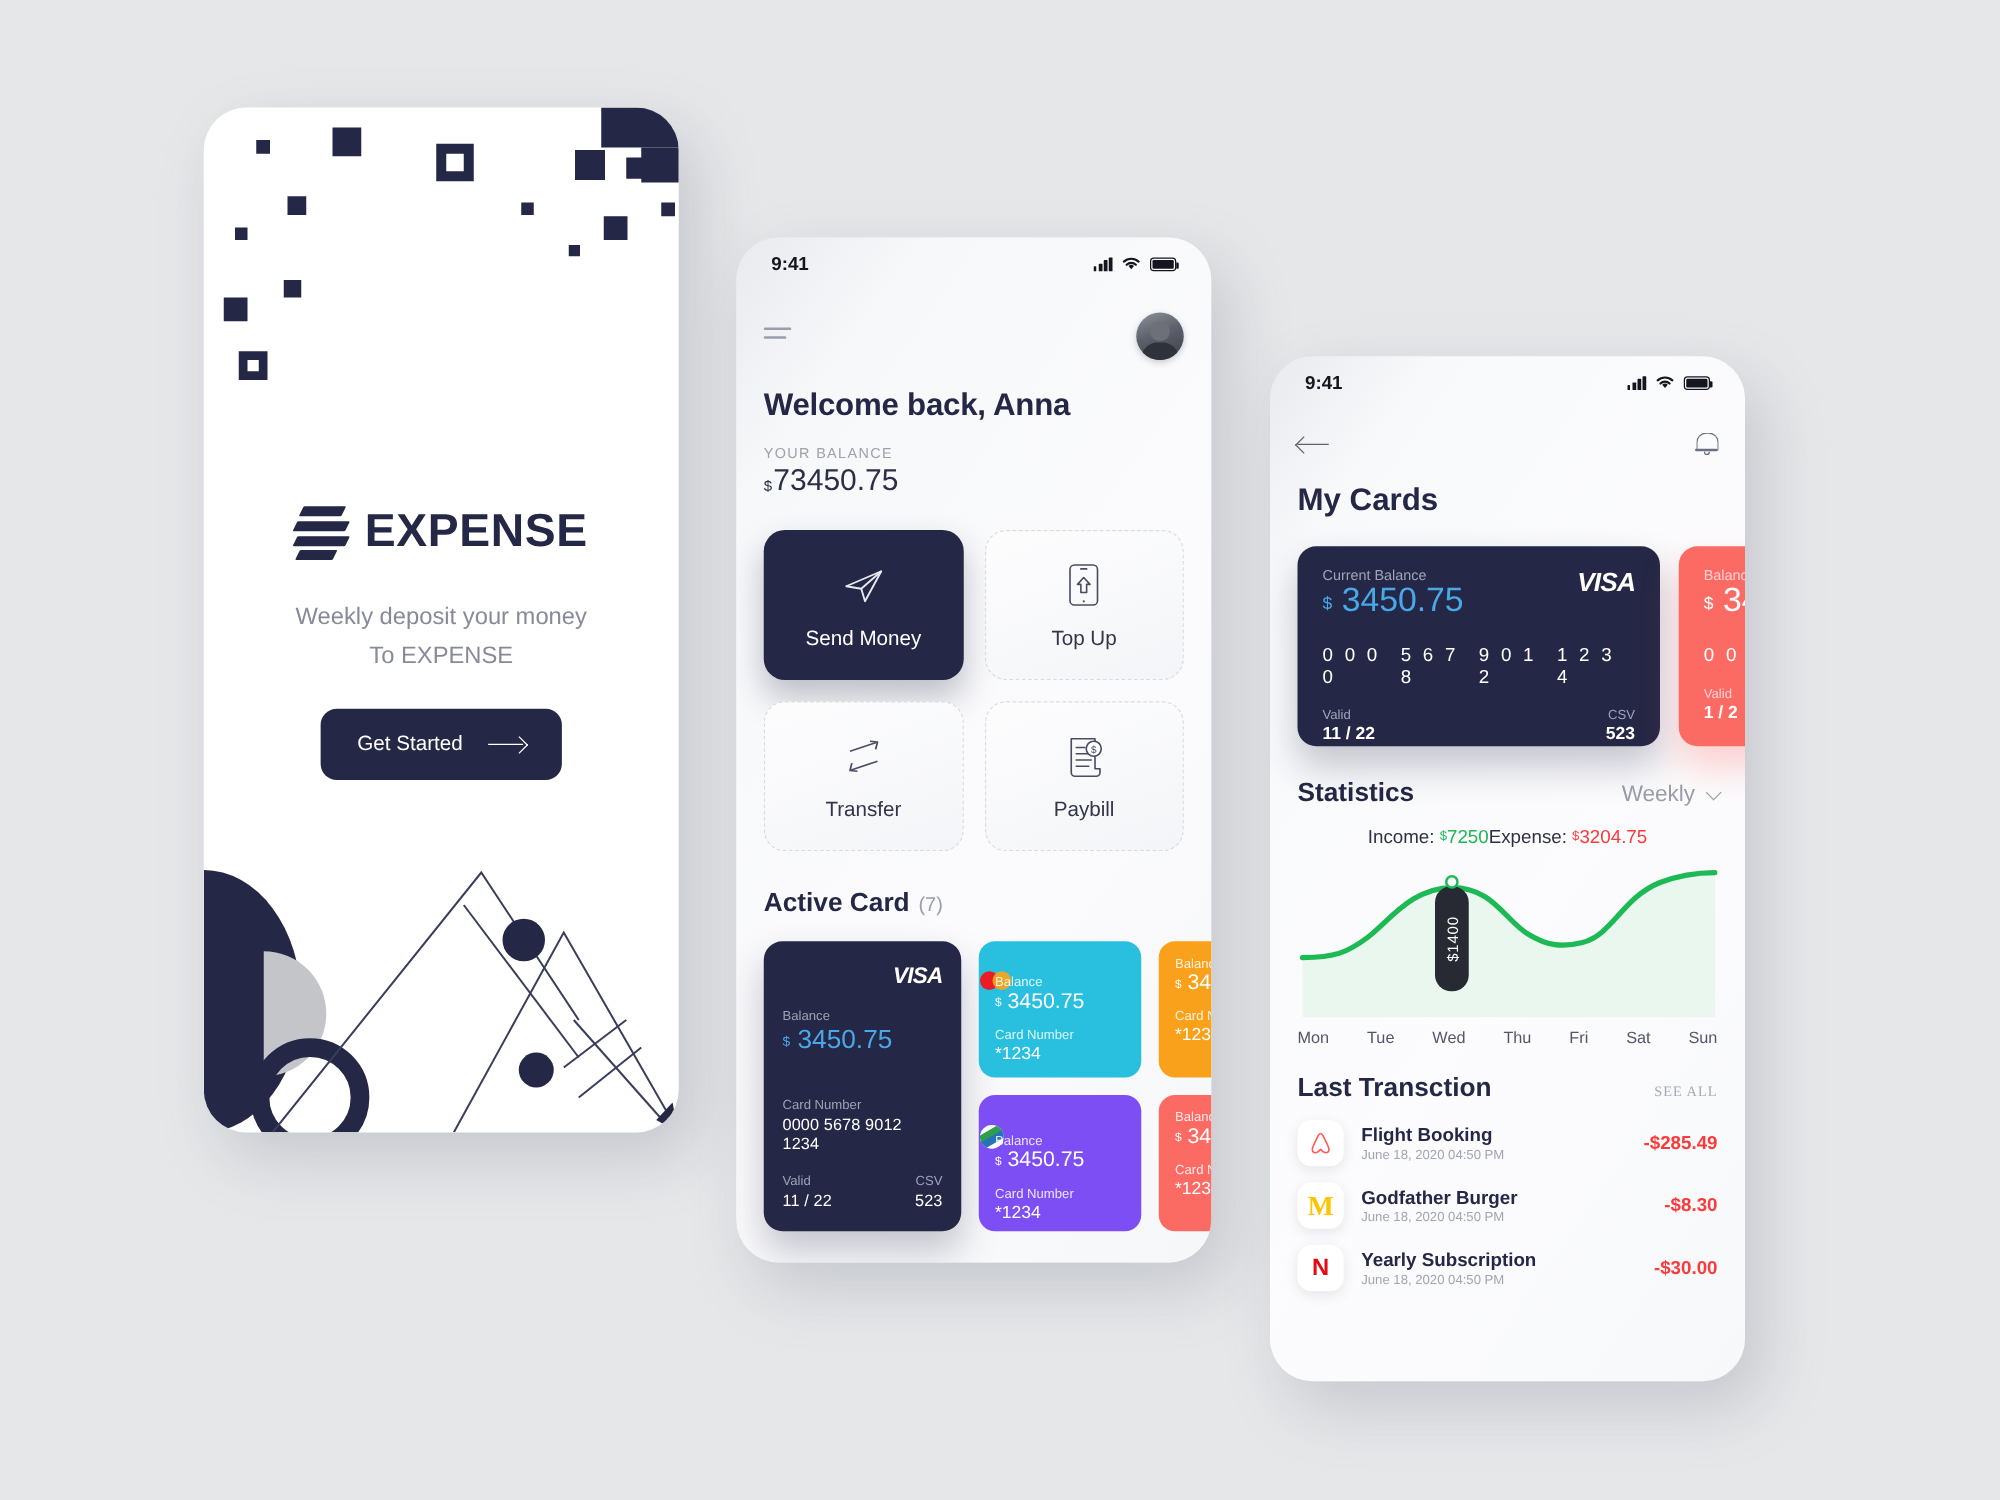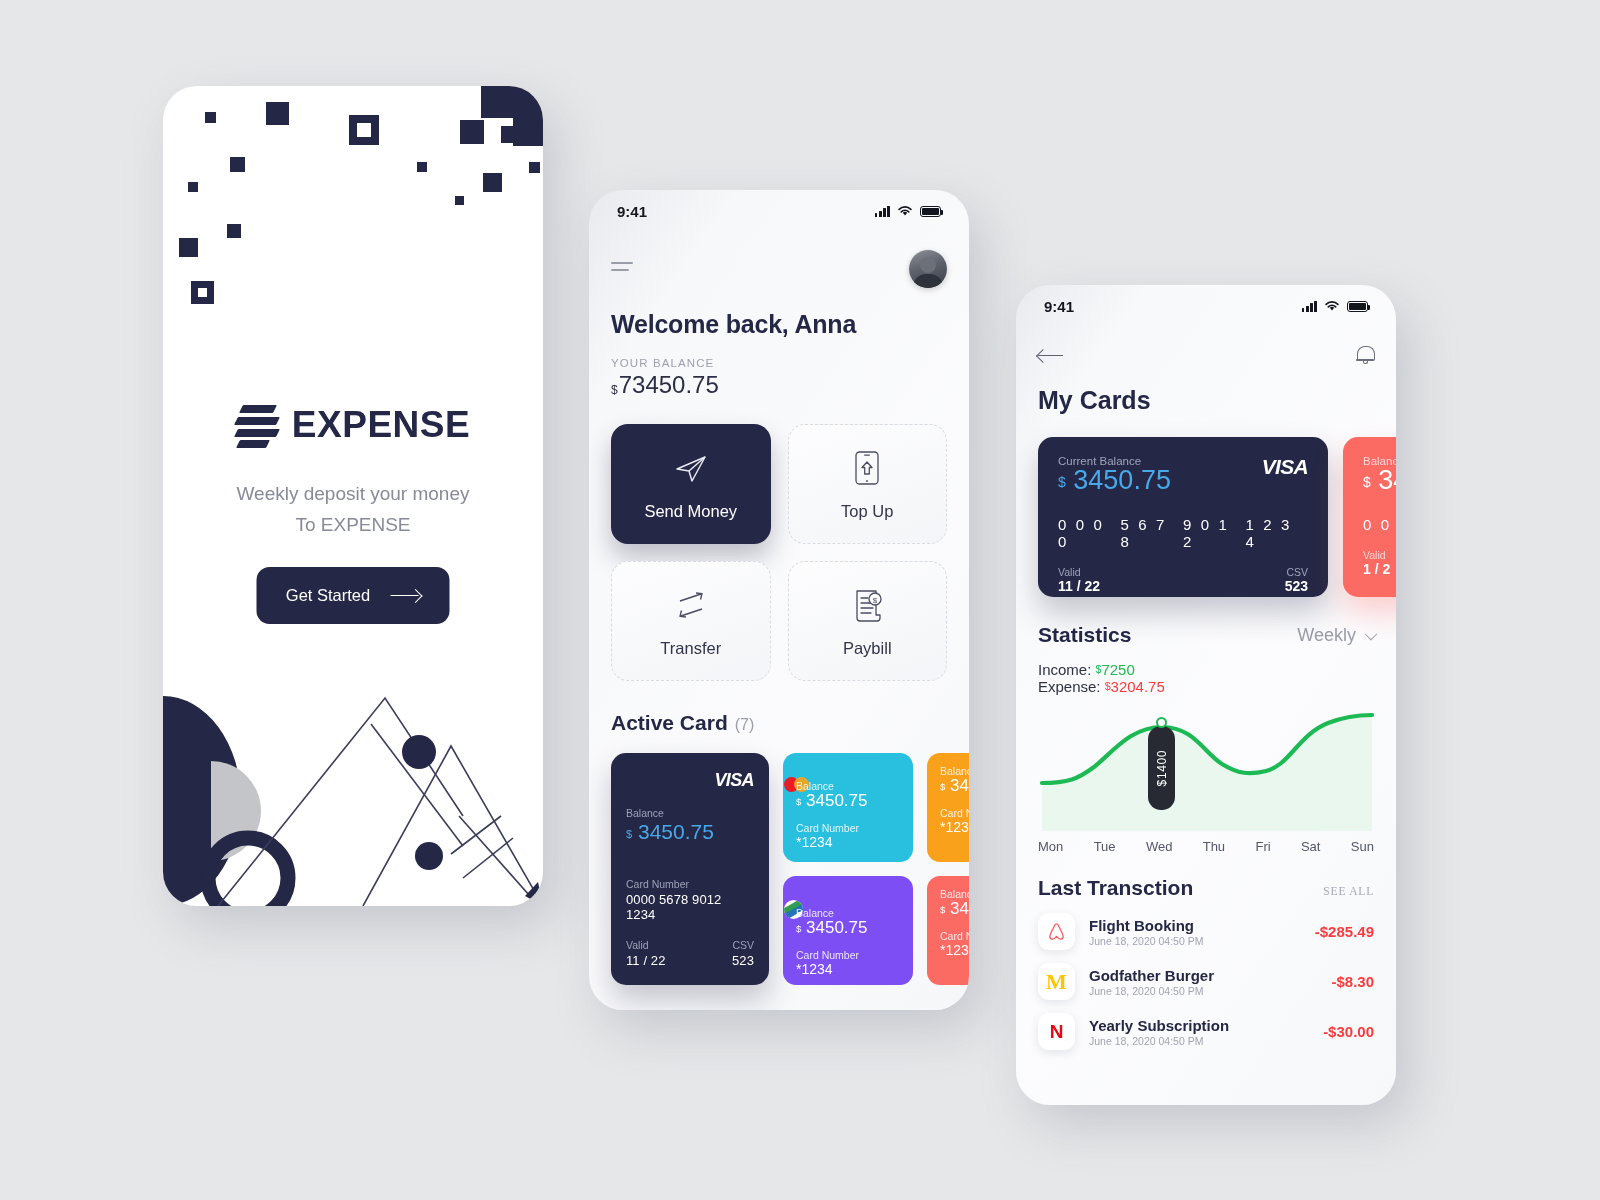--- a/index.html
+++ b/index.html
@@ -180,21 +180,21 @@
   .c3-foot .v { text-align:left; } .c3-foot .c { text-align:right; }
   .c3-foot .t { font-size:10.5px; color:#a0a4ba; }
   .c3.red .c3-foot .t { color:#ffd3d1; }
   .c3-foot .d { font-size:14px; font-weight:bold; }
 
   .stats-head { margin-top:26px; display:flex; justify-content:space-between; align-items:center; }
   .stats-title { font-size:21px; font-weight:bold; color:#242745; }
   .weekly-sel { display:flex; align-items:center; gap:9px; color:#9a9daa; font-size:18px; cursor:pointer; }
   .chev { width:9px; height:9px; border-right:1.6px solid #9a9daa; border-bottom:1.6px solid #9a9daa; transform:rotate(45deg) translateY(-2px); }
 
-  .ie-row { margin-top:14px; display:flex; justify-content:space-between; font-size:15px; color:#2e3146;flex-direction:column; }
+  .ie-row { margin-top:14px; display:flex; justify-content:center; font-size:15px; color:#2e3146; }
   .ie-row b { font-weight:400; }
   .inc-v { color:#1db954; font-weight:500; }
   .exp-v { color:#fa3b3b; font-weight:500; }
   .inc-v sup, .exp-v sup { font-size:10.5px; vertical-align:2px; }
 
   .chart-wrap { margin-top:14px; position:relative; height:122px; }
   .chart-wrap svg { position:absolute; left:0; top:0; }
   .tooltip {
     position:absolute; left:110px; top:17px; width:27px; height:84px;
     background:#272a33; border-radius:13px; color:#fff;

